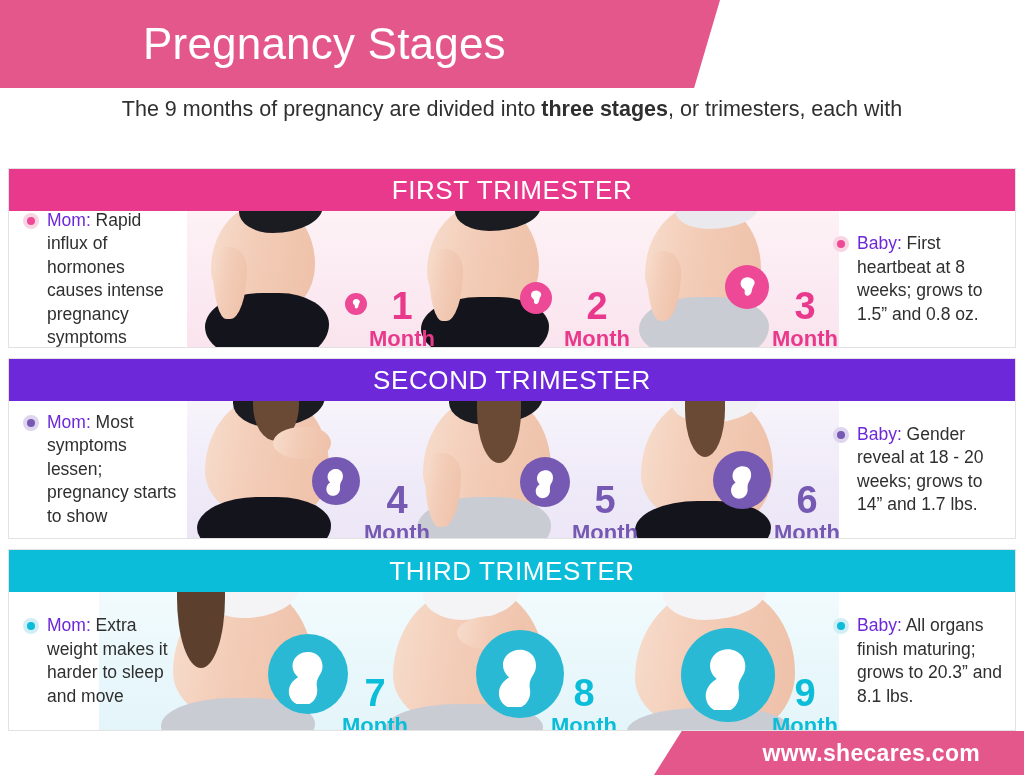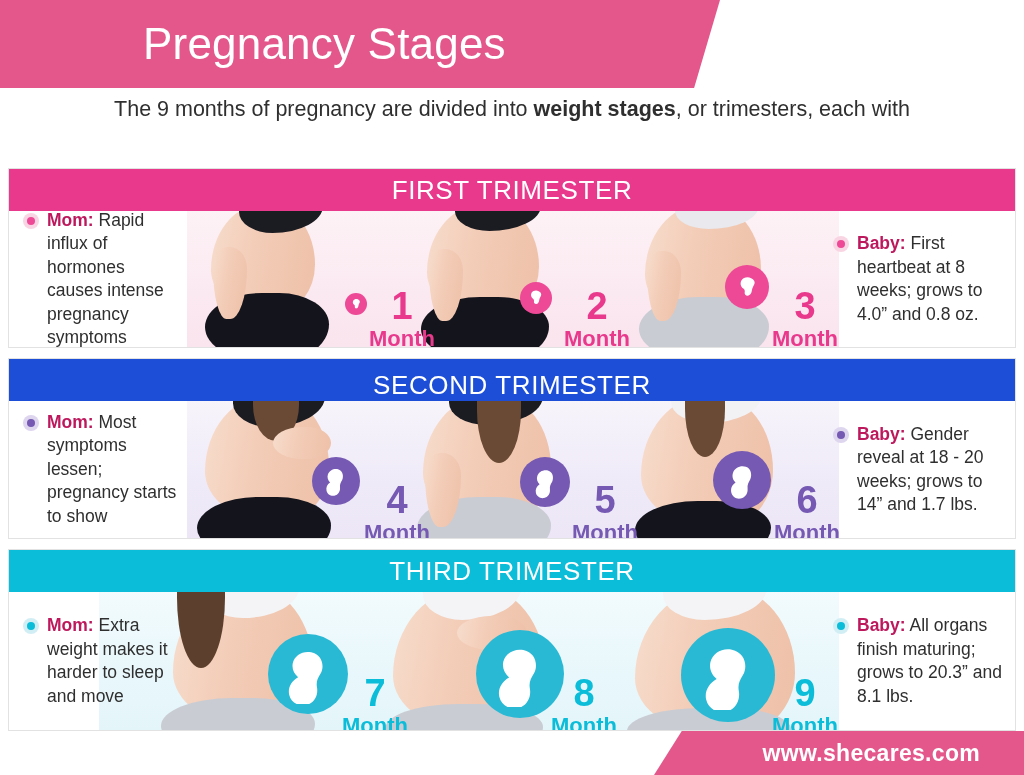--- a/index.html
+++ b/index.html
@@ -51,21 +51,21 @@
 
   .band{
     position:absolute;left:0;top:0;width:100%;height:42px;
     display:flex;align-items:center;justify-content:center;
   }
   .band-label{
     color:#ffffff;font-size:26px;font-weight:400;
     letter-spacing:.6px;
   }
   .sec1 .band{background:#e8398c;justify-content:center;}
-  .sec2 .band{background:#1d4ed8;align-items:flex-end;}
+  .sec2 .band{background:#6d28d9;}
   .sec3 .band{background:#0bbdd8;}
 
   .body-area{
     position:absolute;left:0;top:42px;right:0;bottom:0;
   }
 
   
   .photos{
     position:absolute;left:178px;top:0;width:652px;height:100%;
     overflow:hidden;
@@ -130,21 +130,21 @@
     display:flex;align-items:center;
   }
   .col.left{left:0;width:178px;padding:0 8px 0 14px;}
   .col.right{right:0;width:194px;padding:0 10px 0 12px;}
   .col-inner{
     position:relative;
     font-size:17.5px;line-height:23.5px;color:#2f2f2f;
     padding-left:24px;
   }
   .col.right .col-inner{padding-left:24px;}
-  .col-inner .lead{font-weight:bold;color:#be185d;}
+  .col-inner .lead{font-weight:normal;color:#6d28d9;}
   .bullet{
     position:absolute;left:0;top:4px;
     width:16px;height:16px;border-radius:50%;
     display:block;
   }
   .sec1 .bullet{background:#f9d5e4;}
   .sec2 .bullet{background:#ded5ef;}
   .sec3 .bullet{background:#d2eef5;}
   .bullet::after{
     content:"";position:absolute;left:4px;top:4px;
@@ -172,21 +172,21 @@
 </head>
 <body>
 
 <div class="header">
   <div class="header-bg"></div>
   <div class="header-title">Pregnancy Stages</div>
 </div>
 
 <div class="intro">
   <div>
-    <span>The 9 months of pregnancy are divided into </span><b>weight stages</b><span>, or trimesters, each with</span>
+    <span>The 9 months of pregnancy are divided into </span><b>three stages</b><span>, or trimesters, each with</span>
   </div>
 </div>
 
 <div class="section sec1">
   <div class="band">
     <span class="band-label">FIRST TRIMESTER</span>
   </div>
   <div class="body-area">
 
     <div class="photos">
@@ -244,21 +244,21 @@
 
     <div class="col left">
       <div class="col-inner">
         <span class="bullet"></span>
         <span class="lead">Mom:</span><span> Rapid influx of hormones causes intense pregnancy symptoms</span>
       </div>
     </div>
     <div class="col right">
       <div class="col-inner">
         <span class="bullet"></span>
-        <span class="lead">Baby:</span><span> First heartbeat at 8 weeks; grows to 4.0” and 0.8 oz.</span>
+        <span class="lead">Baby:</span><span> First heartbeat at 8 weeks; grows to 1.5” and 0.8 oz.</span>
       </div>
     </div>
 
   </div>
 </div>
 
 <div class="section sec2">
   <div class="band">
     <span class="band-label">SECOND TRIMESTER</span>
   </div>

